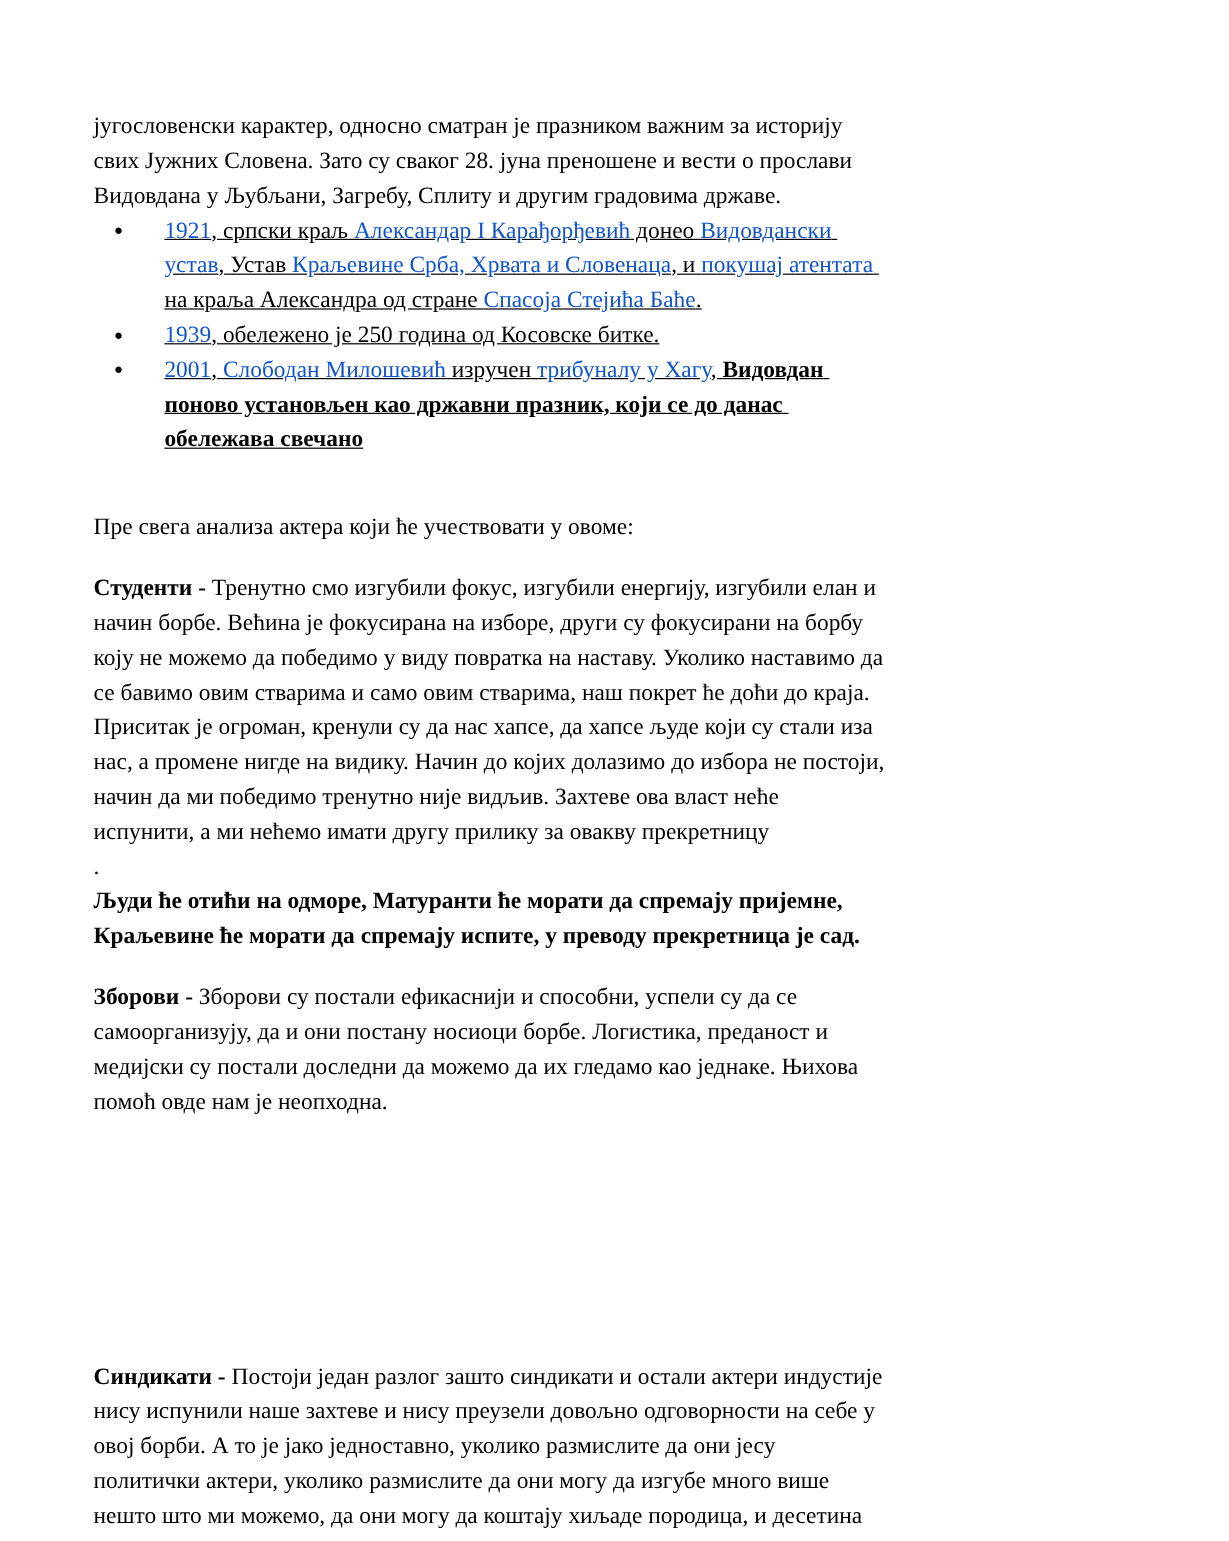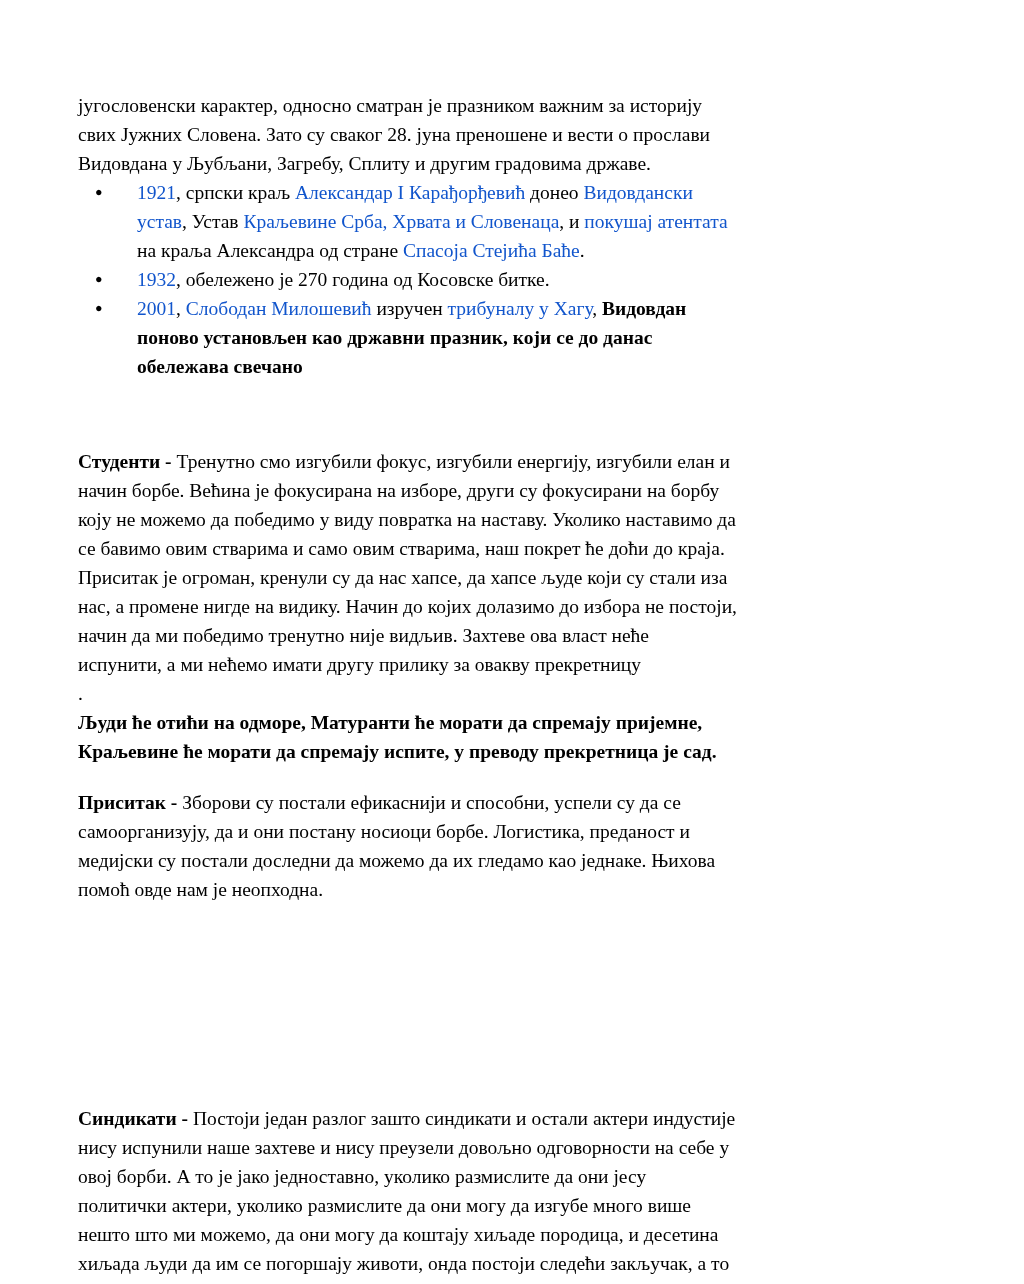--- a/index.html
+++ b/index.html
@@ -25,47 +25,48 @@
   .para { white-space: pre-wrap; }
   .indent { margin-left: 59px; }
   .bullet-item { display: flex; align-items: flex-start; }
   .bullet-marker {
     flex: 0 0 59px;
     box-sizing: border-box;
     padding-left: 17px;
     font-size: 12.5px;
     line-height: 29px;
   }
-  .bullet-text { flex: 1 1 auto; white-space: pre-wrap; }
+  .bullet-text { flex: 1 1 auto; white-space: pre-wrap; text-decoration: underline; }
   .b { font-weight: 700; }
   a.doc-link { text-decoration: none; cursor: pointer; }
   .spacer { width: 100%; }
 </style>
 </head>
 <body>
 
 <div class="page" style="background: rgb(255, 255, 255); color: rgb(0, 0, 0);">
   <div id="doc-body">
       <p class="para indent"><span>југословенски карактер, односно сматран је празником важним за историју свих Јужних Словена. Зато су сваког 28. јуна преношене и вести о прослави Видовдана у Љубљани, Загребу, Сплиту и другим градовима државе.</span></p>
       <div class="bullet-item">
         <span class="bullet-marker">●</span>
         <div class="bullet-text"><a class="doc-link" href="#" style="color: rgb(17, 85, 204);">1921</a><span>, српски краљ </span><a class="doc-link" href="#" style="color: rgb(17, 85, 204);">Александар I Карађорђевић</a><span> донео </span><a class="doc-link" href="#" style="color: rgb(17, 85, 204);">Видовдански устав</a><span>, Устав </span><a class="doc-link" href="#" style="color: rgb(17, 85, 204);">Краљевине Срба, Хрвата и Словенаца</a><span>, и </span><a class="doc-link" href="#" style="color: rgb(17, 85, 204);">покушај атентата</a><span> на краља Александра од стране </span><a class="doc-link" href="#" style="color: rgb(17, 85, 204);">Спасоја Стејића Баће</a><span>.</span></div>
       </div>
       <div class="bullet-item">
         <span class="bullet-marker">●</span>
-        <div class="bullet-text"><a class="doc-link" href="#" style="color: rgb(17, 85, 204);">1932</a><span>, обележено је 270 година од Косовске битке.</span></div>
+        <div class="bullet-text"><a class="doc-link" href="#" style="color: rgb(17, 85, 204);">1939</a><span>, обележено је 250 година од Косовске битке.</span></div>
       </div>
       <div class="bullet-item">
         <span class="bullet-marker">●</span>
         <div class="bullet-text"><a class="doc-link" href="#" style="color: rgb(17, 85, 204);">2001</a><span>, </span><a class="doc-link" href="#" style="color: rgb(17, 85, 204);">Слободан Милошевић</a><span> изручен </span><a class="doc-link" href="#" style="color: rgb(17, 85, 204);">трибуналу у Хагу</a><span>, </span><span class="b">Видовдан поново установљен као државни празник, који се до данас обележава свечано</span></div>
       </div>
       <div class="spacer" style="height: 22px;"></div>
       <div class="spacer" style="height: 22px;"></div>
+      <p class="para"><span>Пре свега анализа актера који ће учествовати у овоме:</span></p>
       <div class="spacer" style="height: 22px;"></div>
       <p class="para"><span class="b">Студенти -</span><span> Тренутно смо изгубили фокус, изгубили енергију, изгубили елан и начин борбе. Већина је фокусирана на изборе, други су фокусирани на борбу коју не можемо да победимо у виду повратка на наставу. Уколико наставимо да се бавимо овим стварима и само овим стварима, наш покрет ће доћи до краја. Приситак је огроман, кренули су да нас хапсе, да хапсе људе који су стали иза нас, а промене нигде на видику. Начин до којих долазимо до избора не постоји, начин да ми победимо тренутно није видљив. Захтеве ова власт неће испунити, а ми нећемо имати другу прилику за овакву прекретницу</span></p>
       <p class="para"><span>.</span></p>
       <p class="para"><span class="b">Људи ће отићи на одморе, Матуранти ће морати да спремају пријемне, Краљевине ће морати да спремају испите, у преводу прекретница је сад.</span></p>
       <div class="spacer" style="height: 22px;"></div>
-      <p class="para"><span class="b">Приситак -</span><span> Зборови су постали ефикаснији и способни, успели су да се самоорганизују, да и они постану носиоци борбе. Логистика, преданост и медијски су постали доследни да можемо да их гледамо као једнаке. Њихова помоћ овде нам је неопходна.</span></p>
+      <p class="para"><span class="b">Зборови -</span><span> Зборови су постали ефикаснији и способни, успели су да се самоорганизују, да и они постану носиоци борбе. Логистика, преданост и медијски су постали доследни да можемо да их гледамо као једнаке. Њихова помоћ овде нам је неопходна.</span></p>
       <div class="spacer" style="height: 200px;"></div>
       <p class="para"><span class="b">Синдикати -</span><span> Постоји један разлог зашто синдикати и остали актери индустије нису испунили наше захтеве и нису преузели довољно одговорности на себе у овој борби. А то је јако једноставно, уколико размислите да они јесу политички актери, уколико размислите да они могу да изгубе много више нешто што ми можемо, да они могу да коштају хиљаде породица, и десетина хиљада људи да им се погоршају животи, онда постоји следећи закључак, а то је : </span><span class="b">Синдикати могу да се</span></p>
     </div>
 </div>
 
 </body></html>

